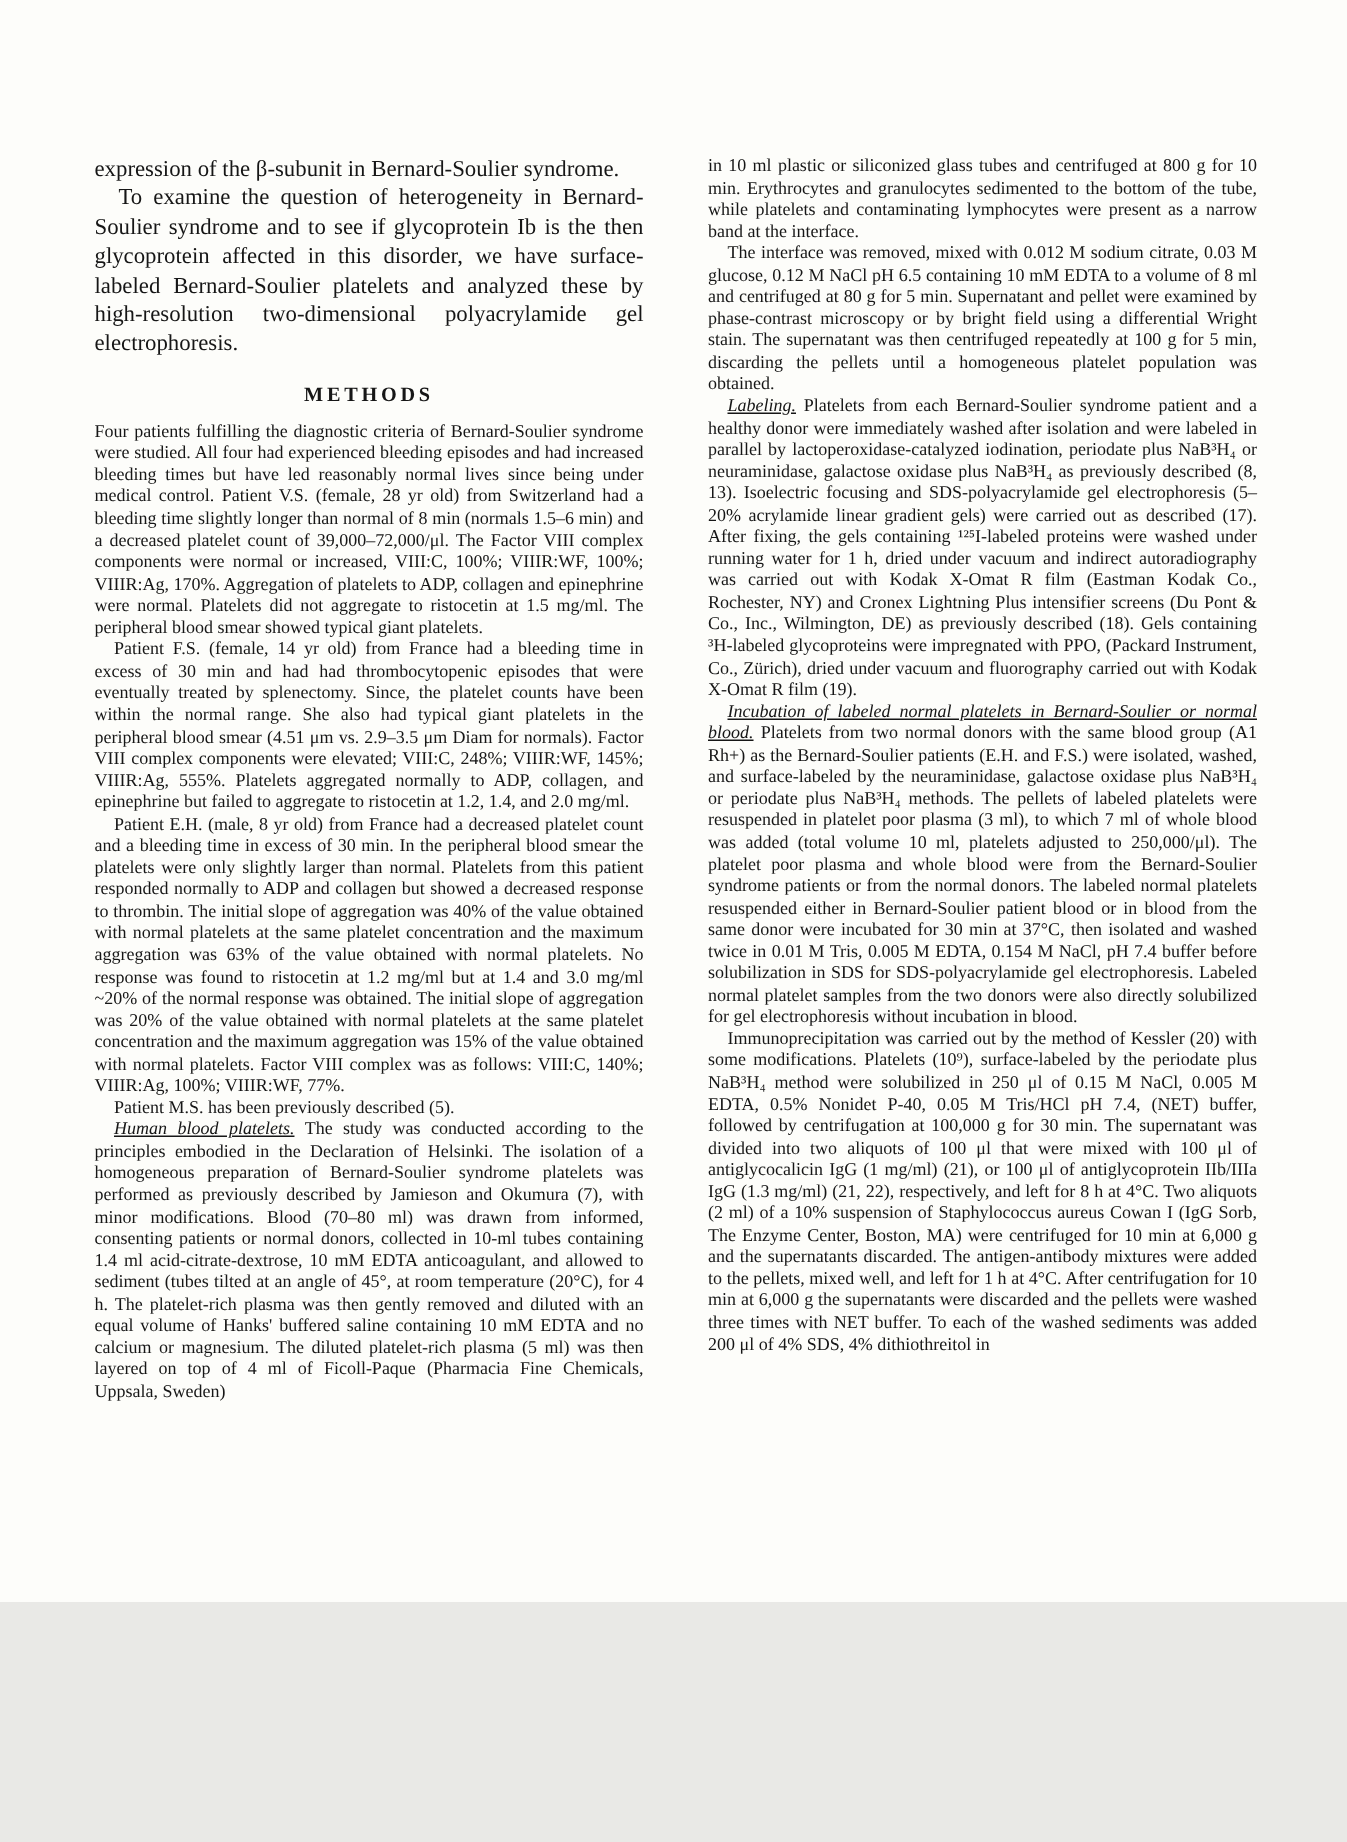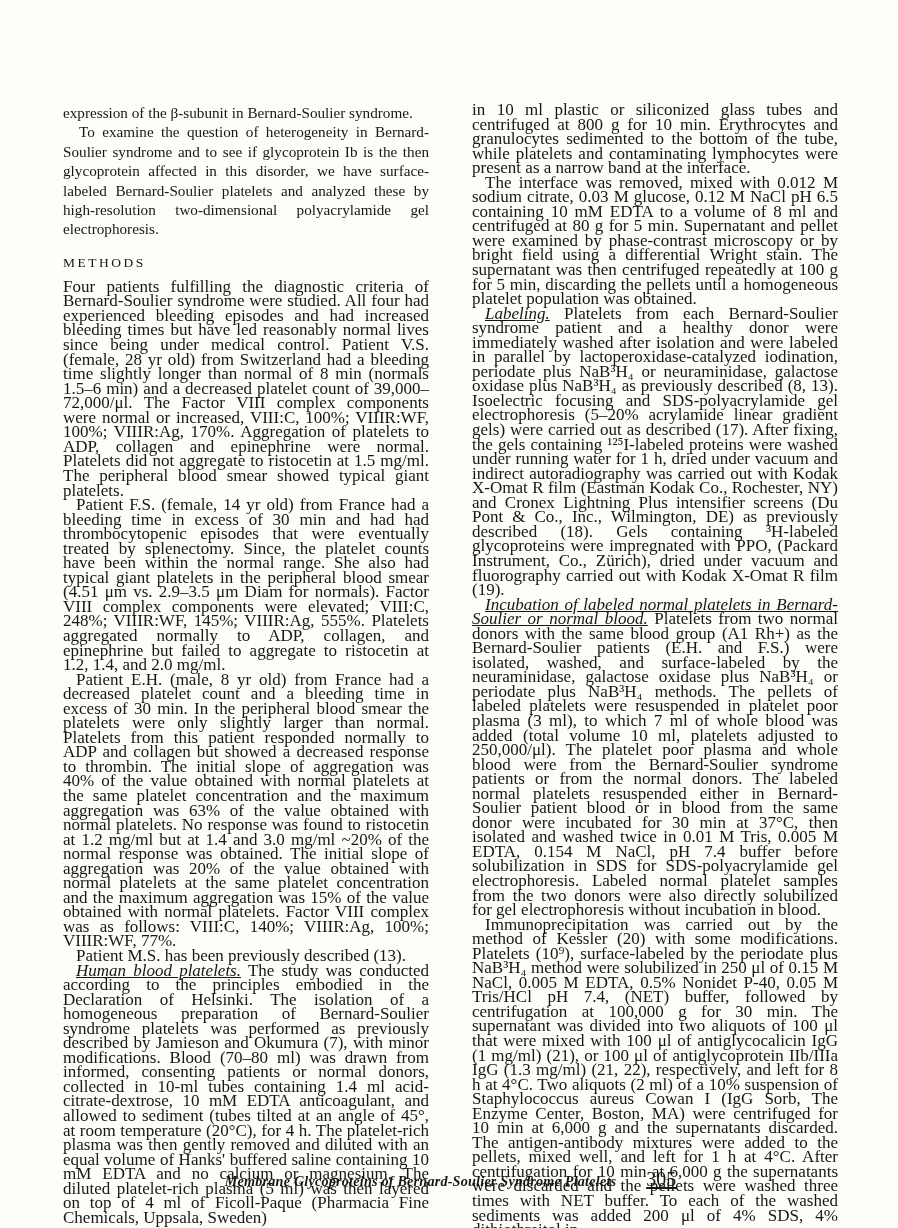--- a/index.html
+++ b/index.html
@@ -3,21 +3,21 @@
 <meta charset="utf-8">
 <style>
   html, body {
     margin: 0;
     padding: 0;
     background: #e9e9e6;
   }
   .page {
     position: relative;
     width: 898px;
-    height: 1228px;
+    height: 1068px;
     margin: 0 auto;
     background: #fdfdfa;
     box-sizing: border-box;
     font-family: "Liberation Serif", serif;
     color: #161616;
     overflow: hidden;
     padding-left: 39px;
   }
   .columns {
     position: absolute;
@@ -35,27 +35,28 @@
     margin: 0;
     font-size: 15.2px;
     line-height: 19.4px;
     text-align: justify;
     hyphens: auto;
     -webkit-hyphens: auto;
   }
   .intro p.indent { text-indent: 16px; }
   .methods-heading {
     margin: 16px 0 9px 0;
+    text-align: center;
     font-size: 13.5px;
-    font-weight: 400;
+    font-weight: 700;
     letter-spacing: 2.5px;
   }
   .body-text p {
     margin: 0;
-    font-size: 17px;
+    font-size: 12px;
     line-height: 14.55px;
     text-align: justify;
     hyphens: auto;
     -webkit-hyphens: auto;
   }
   .body-text p.indent { text-indent: 13px; }
   .lead { font-style: italic; text-decoration: underline; }
   .footer {
     position: absolute;
     top: 1168px;
@@ -89,21 +90,21 @@
         <p><span>expression of the β-subunit in Bernard-Soulier syndrome.</span></p>
         <p class="indent"><span>To examine the question of heterogeneity in Bernard-Soulier syndrome and to see if glycoprotein Ib is the then glycoprotein affected in this disorder, we have surface-labeled Bernard-Soulier platelets and analyzed these by high-resolution two-dimensional polyacrylamide gel electrophoresis.</span></p>
       </div>
 
       <h2 class="methods-heading">METHODS</h2>
 
       <div class="body-text">
         <p><span class="lead"></span><span>Four patients fulfilling the diagnostic criteria of Bernard-Soulier syndrome were studied. All four had experienced bleeding episodes and had increased bleeding times but have led reasonably normal lives since being under medical control. Patient V.S. (female, 28 yr old) from Switzerland had a bleeding time slightly longer than normal of 8 min (normals 1.5–6 min) and a decreased platelet count of 39,000–72,000/μl. The Factor VIII complex components were normal or increased, VIII:C, 100%; VIIIR:WF, 100%; VIIIR:Ag, 170%. Aggregation of platelets to ADP, collagen and epinephrine were normal. Platelets did not aggregate to ristocetin at 1.5 mg/ml. The peripheral blood smear showed typical giant platelets.</span></p>
         <p class="indent"><span class="lead"></span><span>Patient F.S. (female, 14 yr old) from France had a bleeding time in excess of 30 min and had had thrombocytopenic episodes that were eventually treated by splenectomy. Since, the platelet counts have been within the normal range. She also had typical giant platelets in the peripheral blood smear (4.51 μm vs. 2.9–3.5 μm Diam for normals). Factor VIII complex components were elevated; VIII:C, 248%; VIIIR:WF, 145%; VIIIR:Ag, 555%. Platelets aggregated normally to ADP, collagen, and epinephrine but failed to aggregate to ristocetin at 1.2, 1.4, and 2.0 mg/ml.</span></p>
         <p class="indent"><span class="lead"></span><span>Patient E.H. (male, 8 yr old) from France had a decreased platelet count and a bleeding time in excess of 30 min. In the peripheral blood smear the platelets were only slightly larger than normal. Platelets from this patient responded normally to ADP and collagen but showed a decreased response to thrombin. The initial slope of aggregation was 40% of the value obtained with normal platelets at the same platelet concentration and the maximum aggregation was 63% of the value obtained with normal platelets. No response was found to ristocetin at 1.2 mg/ml but at 1.4 and 3.0 mg/ml ~20% of the normal response was obtained. The initial slope of aggregation was 20% of the value obtained with normal platelets at the same platelet concentration and the maximum aggregation was 15% of the value obtained with normal platelets. Factor VIII complex was as follows: VIII:C, 140%; VIIIR:Ag, 100%; VIIIR:WF, 77%.</span></p>
-        <p class="indent"><span class="lead"></span><span>Patient M.S. has been previously described (13).</span></p>
+        <p class="indent"><span class="lead"></span><span>Patient M.S. has been previously described (5).</span></p>
         <p class="indent"><span class="lead">Human blood platelets.</span><span> The study was conducted according to the principles embodied in the Declaration of Helsinki. The isolation of a homogeneous preparation of Bernard-Soulier syndrome platelets was performed as previously described by Jamieson and Okumura (7), with minor modifications. Blood (70–80 ml) was drawn from informed, consenting patients or normal donors, collected in 10-ml tubes containing 1.4 ml acid-citrate-dextrose, 10 mM EDTA anticoagulant, and allowed to sediment (tubes tilted at an angle of 45°, at room temperature (20°C), for 4 h. The platelet-rich plasma was then gently removed and diluted with an equal volume of Hanks' buffered saline containing 10 mM EDTA and no calcium or magnesium. The diluted platelet-rich plasma (5 ml) was then layered on top of 4 ml of Ficoll-Paque (Pharmacia Fine Chemicals, Uppsala, Sweden)</span></p>
       </div>
     </section>
 
     <section class="column">
       <div class="body-text">
         <p><span class="lead"></span><span>in 10 ml plastic or siliconized glass tubes and centrifuged at 800 g for 10 min. Erythrocytes and granulocytes sedimented to the bottom of the tube, while platelets and contaminating lymphocytes were present as a narrow band at the interface.</span></p>
         <p class="indent"><span class="lead"></span><span>The interface was removed, mixed with 0.012 M sodium citrate, 0.03 M glucose, 0.12 M NaCl pH 6.5 containing 10 mM EDTA to a volume of 8 ml and centrifuged at 80 g for 5 min. Supernatant and pellet were examined by phase-contrast microscopy or by bright field using a differential Wright stain. The supernatant was then centrifuged repeatedly at 100 g for 5 min, discarding the pellets until a homogeneous platelet population was obtained.</span></p>
         <p class="indent"><span class="lead">Labeling.</span><span> Platelets from each Bernard-Soulier syndrome patient and a healthy donor were immediately washed after isolation and were labeled in parallel by lactoperoxidase-catalyzed iodination, periodate plus NaB³H₄ or neuraminidase, galactose oxidase plus NaB³H₄ as previously described (8, 13). Isoelectric focusing and SDS-polyacrylamide gel electrophoresis (5–20% acrylamide linear gradient gels) were carried out as described (17). After fixing, the gels containing ¹²⁵I-labeled proteins were washed under running water for 1 h, dried under vacuum and indirect autoradiography was carried out with Kodak X-Omat R film (Eastman Kodak Co., Rochester, NY) and Cronex Lightning Plus intensifier screens (Du Pont &amp; Co., Inc., Wilmington, DE) as previously described (18). Gels containing ³H-labeled glycoproteins were impregnated with PPO, (Packard Instrument, Co., Zürich), dried under vacuum and fluorography carried out with Kodak X-Omat R film (19).</span></p>
         <p class="indent"><span class="lead">Incubation of labeled normal platelets in Bernard-Soulier or normal blood.</span><span> Platelets from two normal donors with the same blood group (A1 Rh+) as the Bernard-Soulier patients (E.H. and F.S.) were isolated, washed, and surface-labeled by the neuraminidase, galactose oxidase plus NaB³H₄ or periodate plus NaB³H₄ methods. The pellets of labeled platelets were resuspended in platelet poor plasma (3 ml), to which 7 ml of whole blood was added (total volume 10 ml, platelets adjusted to 250,000/μl). The platelet poor plasma and whole blood were from the Bernard-Soulier syndrome patients or from the normal donors. The labeled normal platelets resuspended either in Bernard-Soulier patient blood or in blood from the same donor were incubated for 30 min at 37°C, then isolated and washed twice in 0.01 M Tris, 0.005 M EDTA, 0.154 M NaCl, pH 7.4 buffer before solubilization in SDS for SDS-polyacrylamide gel electrophoresis. Labeled normal platelet samples from the two donors were also directly solubilized for gel electrophoresis without incubation in blood.</span></p>

